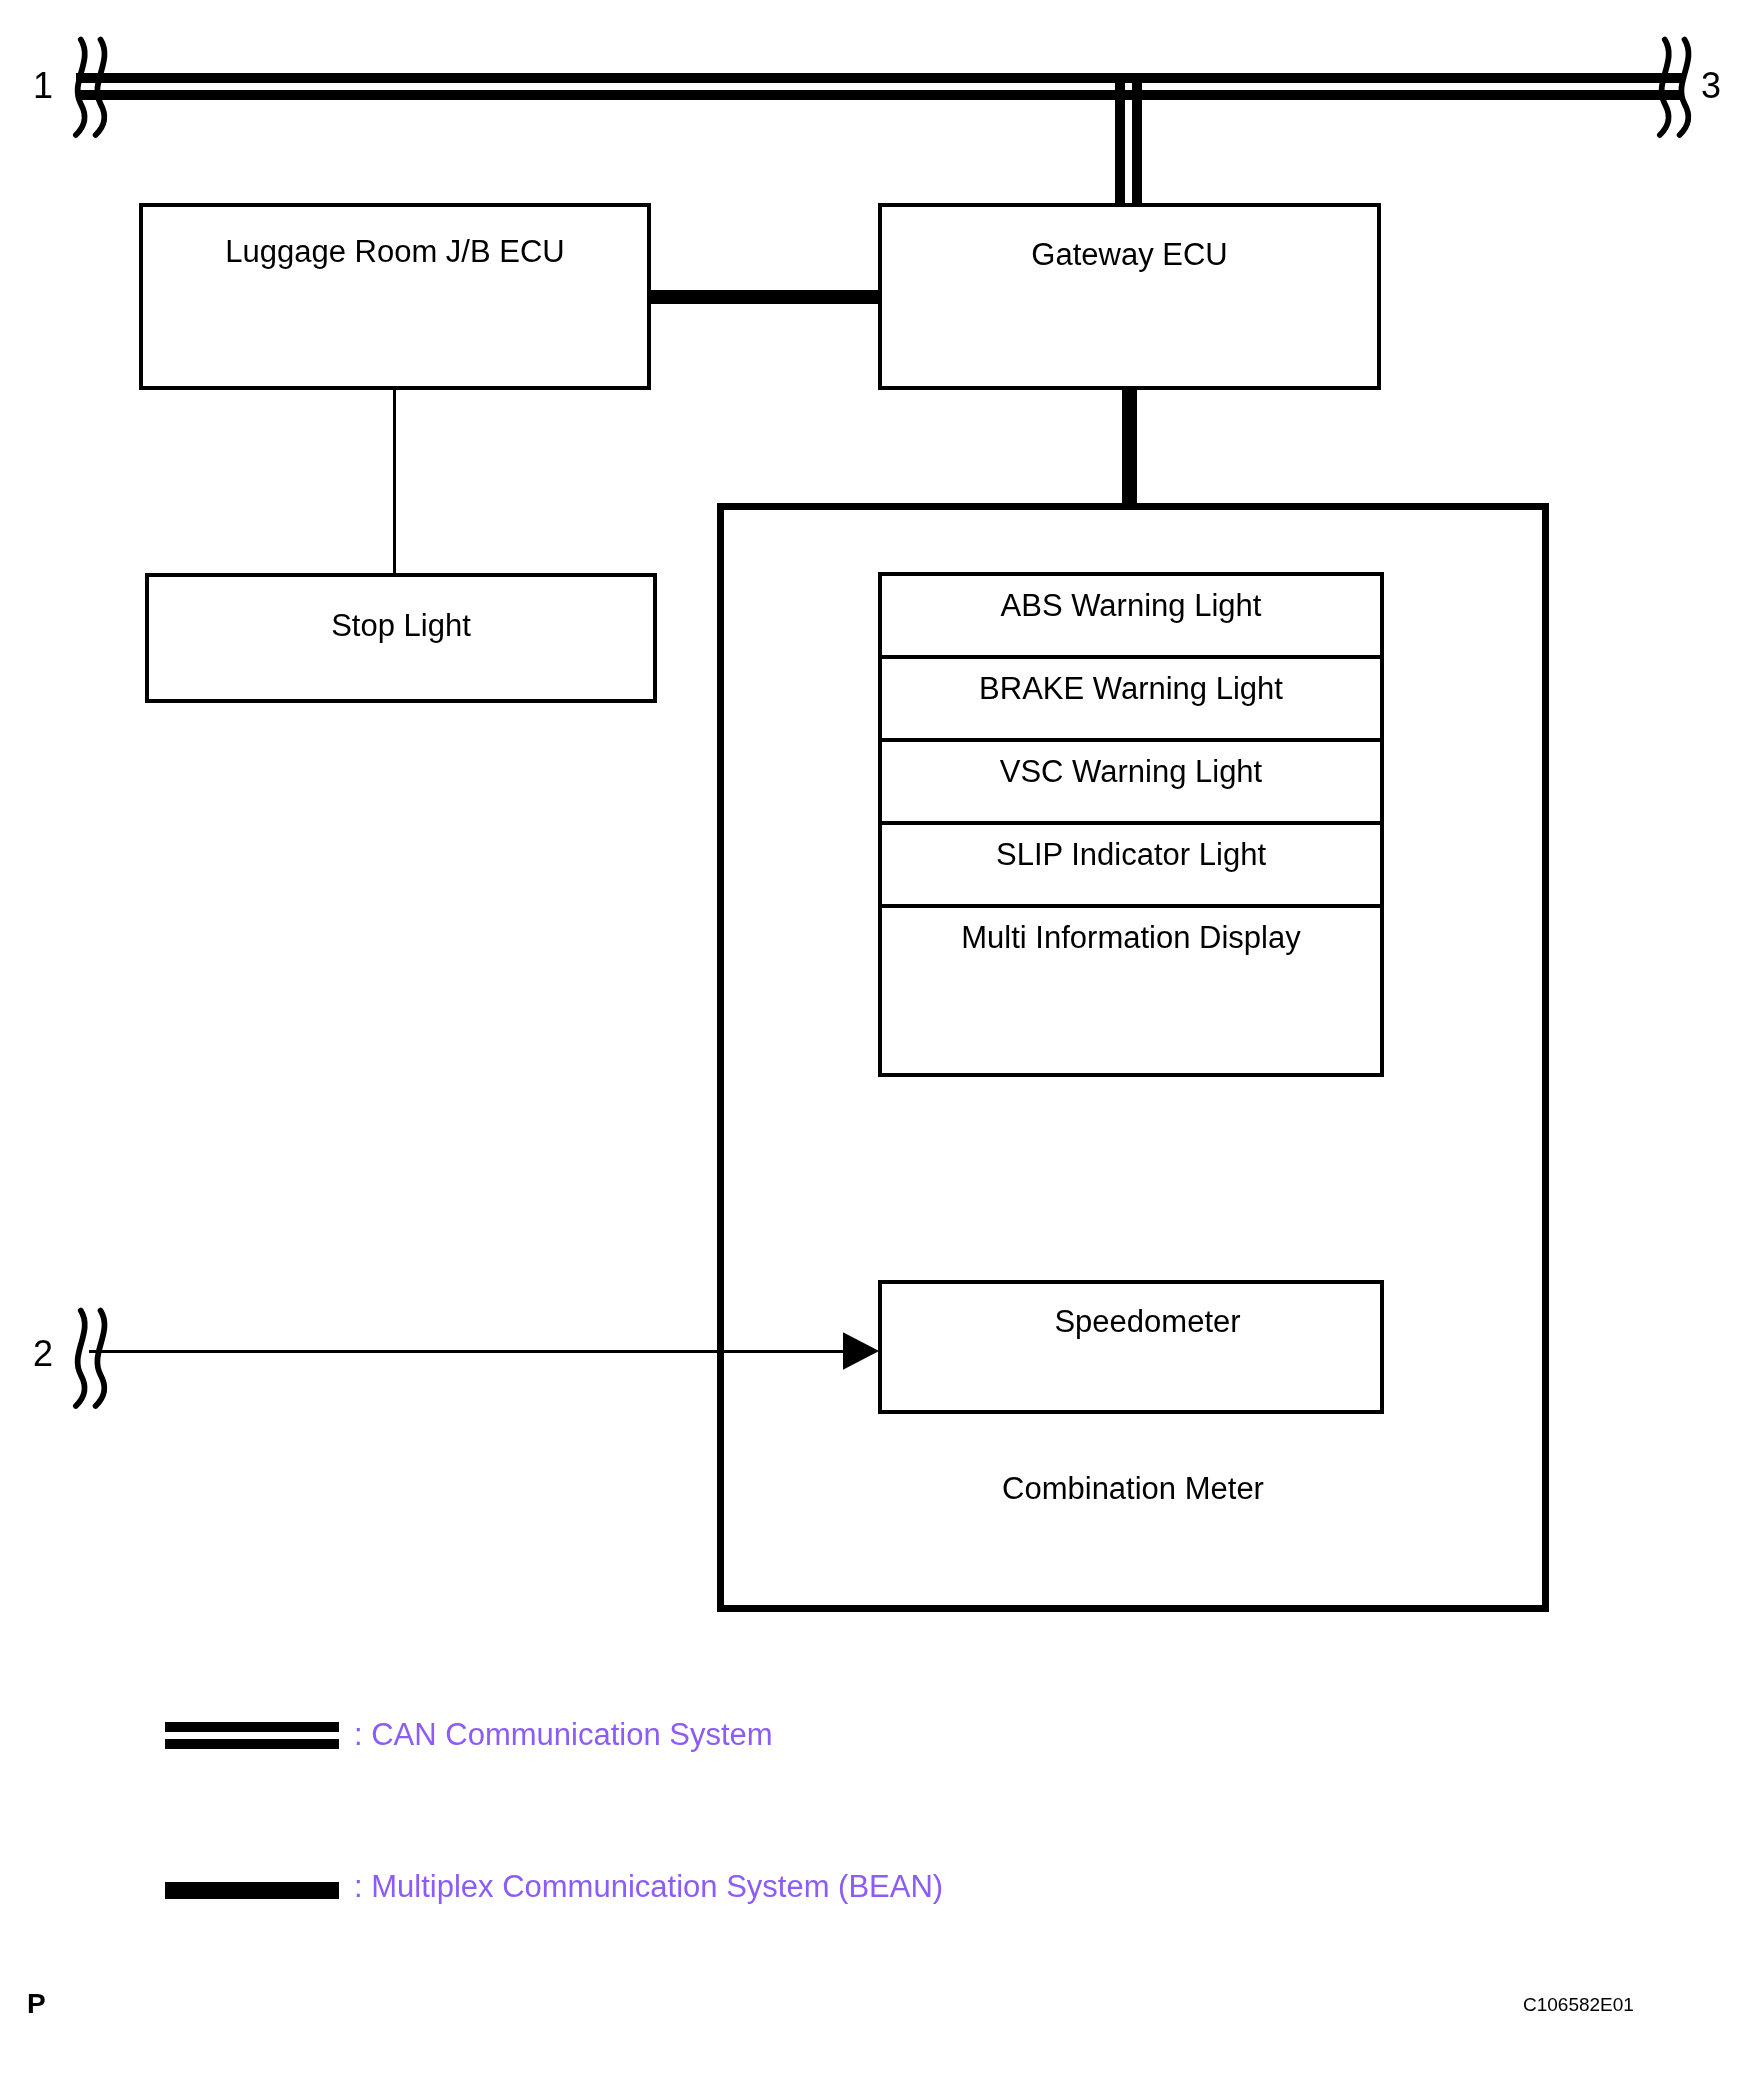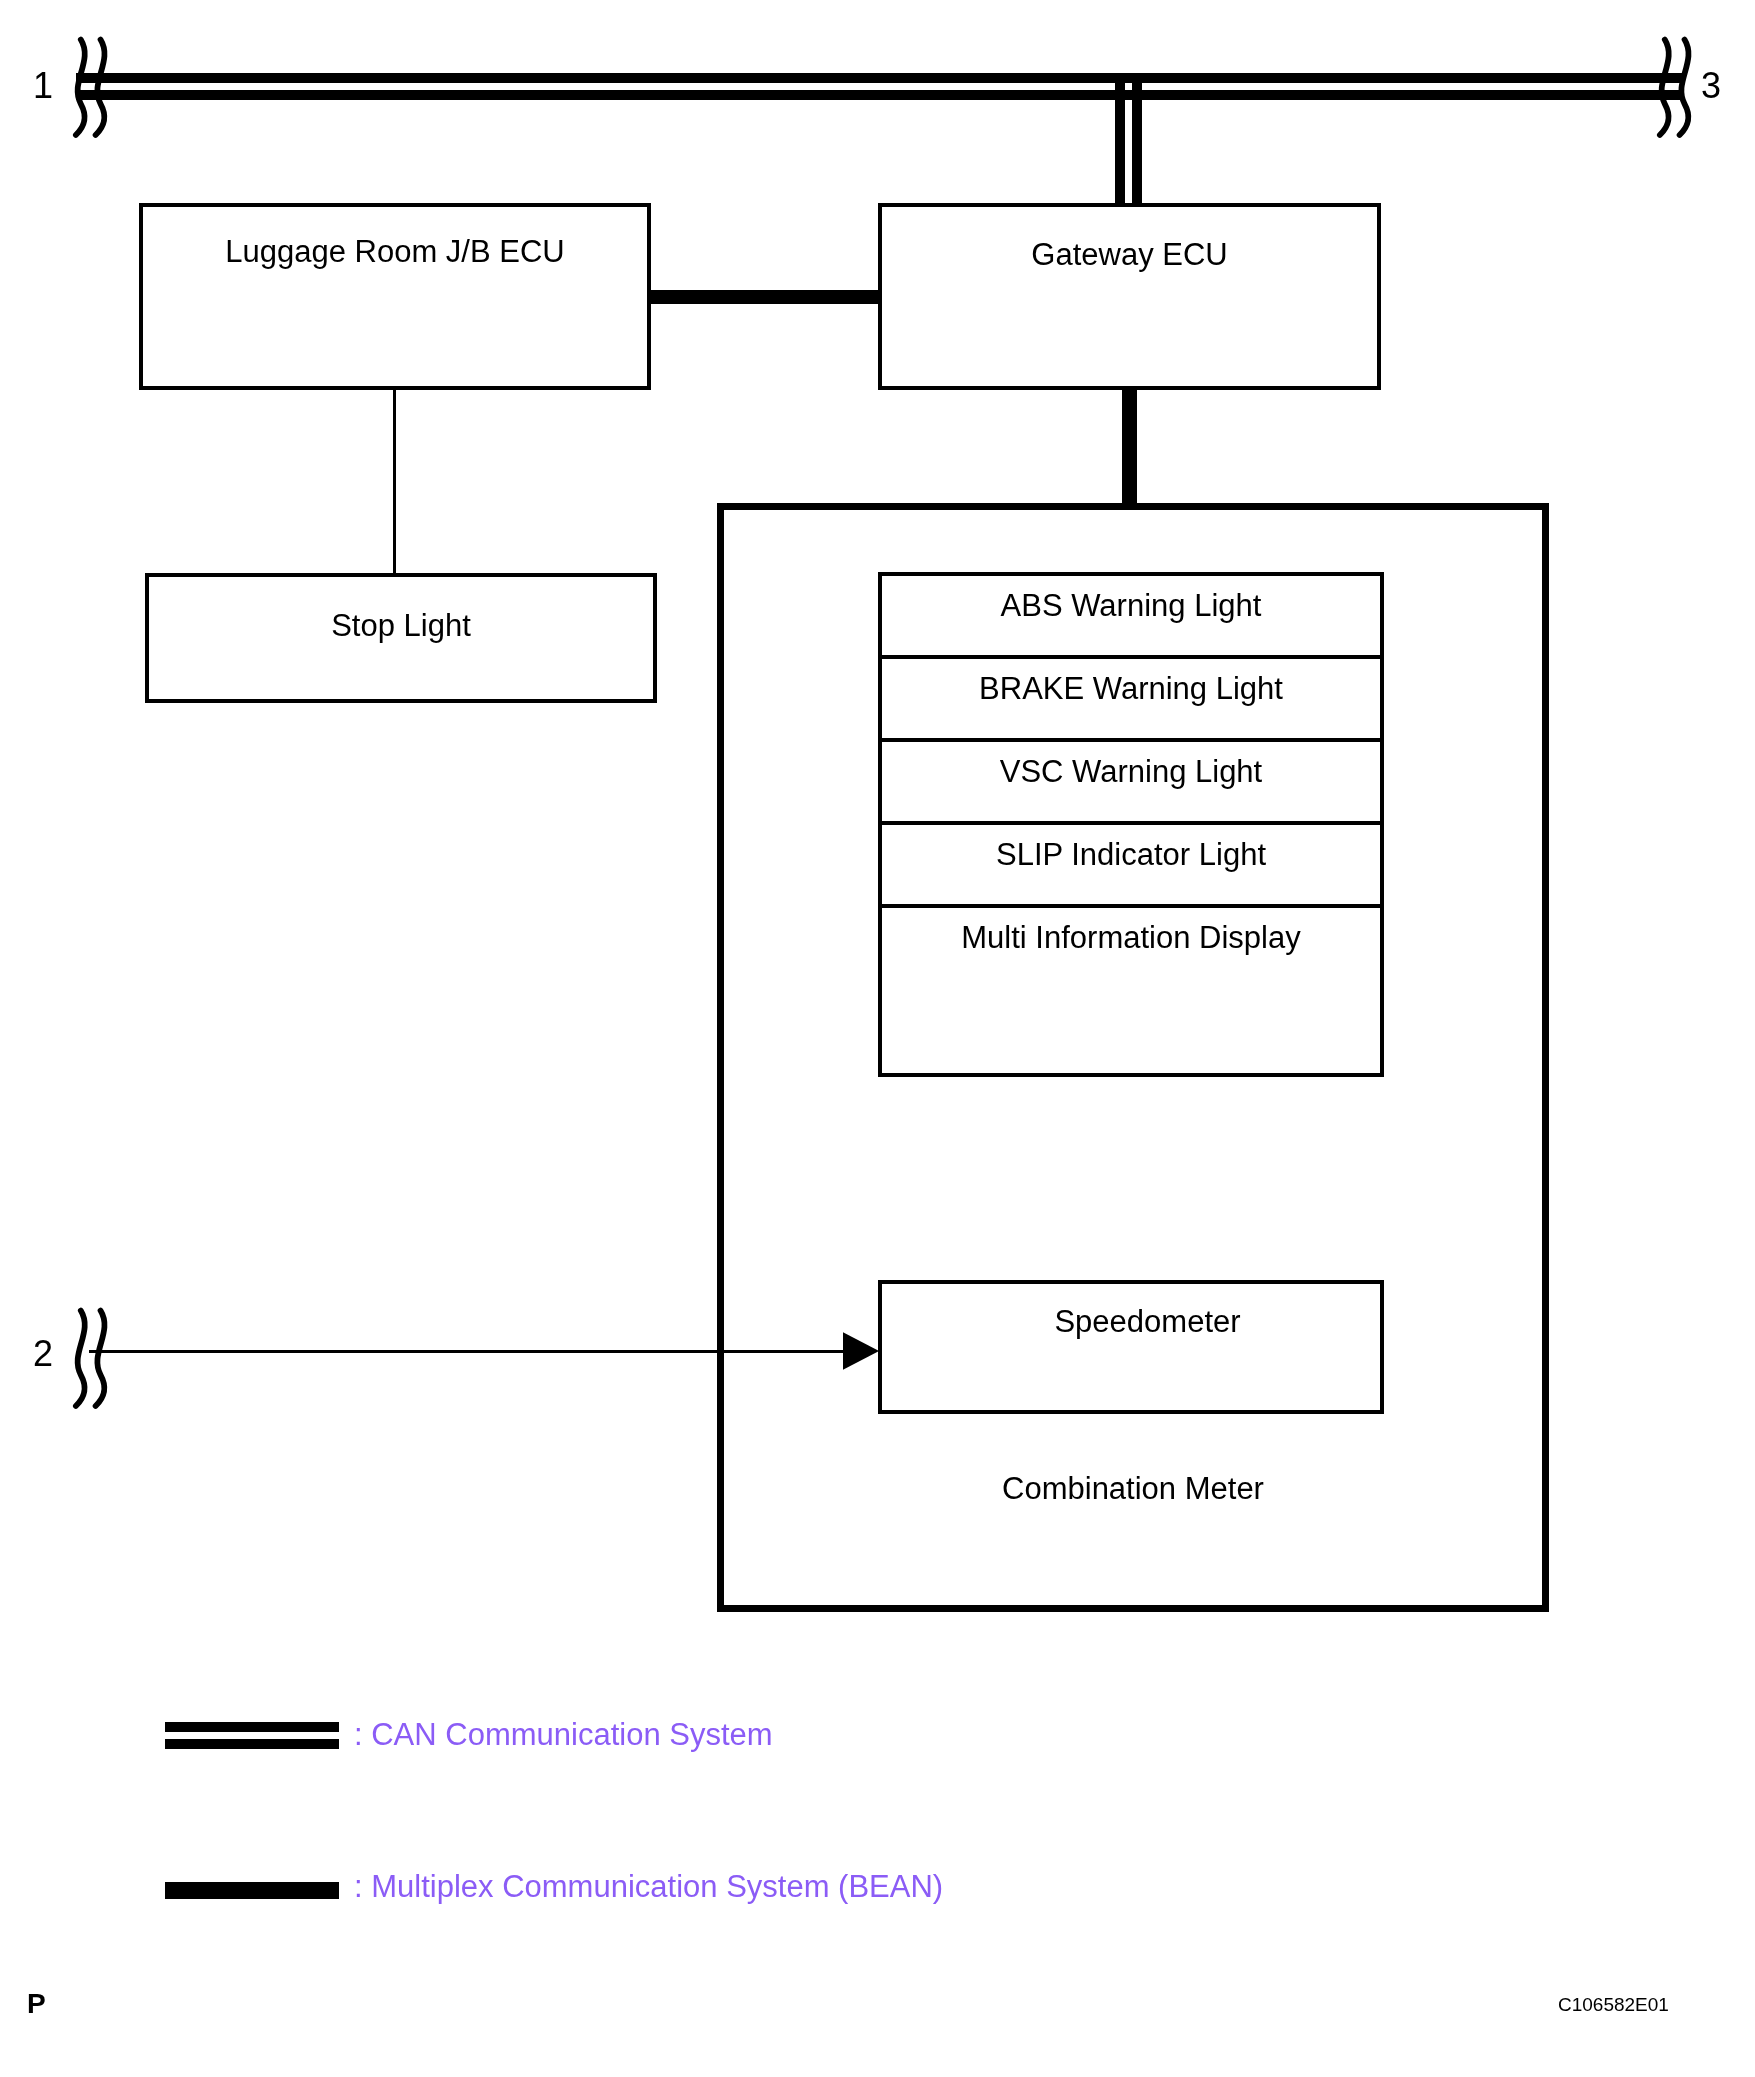--- a/index.html
+++ b/index.html
@@ -270,16 +270,16 @@
     <div class="swatch-can" style="left:165px; top:1722px;"></div>
     <div class="legend-text" style="left:354px; top:1717px;">: CAN Communication System</div>
   </div>
 
   <div class="legend-row" style="left:0; top:0;">
     <div class="swatch-bean" style="left:165px; top:1882px;"></div>
     <div class="legend-text" style="left:354px; top:1869px;">: Multiplex Communication System (BEAN)</div>
   </div>
 
   <div class="footer-left" style="left:27px; top:1988px;">P</div>
-  <div class="footer-right" style="left:1558px; top:1994px;">C106582E01</div>
+  <div class="footer-right" style="left:1523px; top:1994px;">C106582E01</div>
 
 </div>
 
 
 </body></html>

